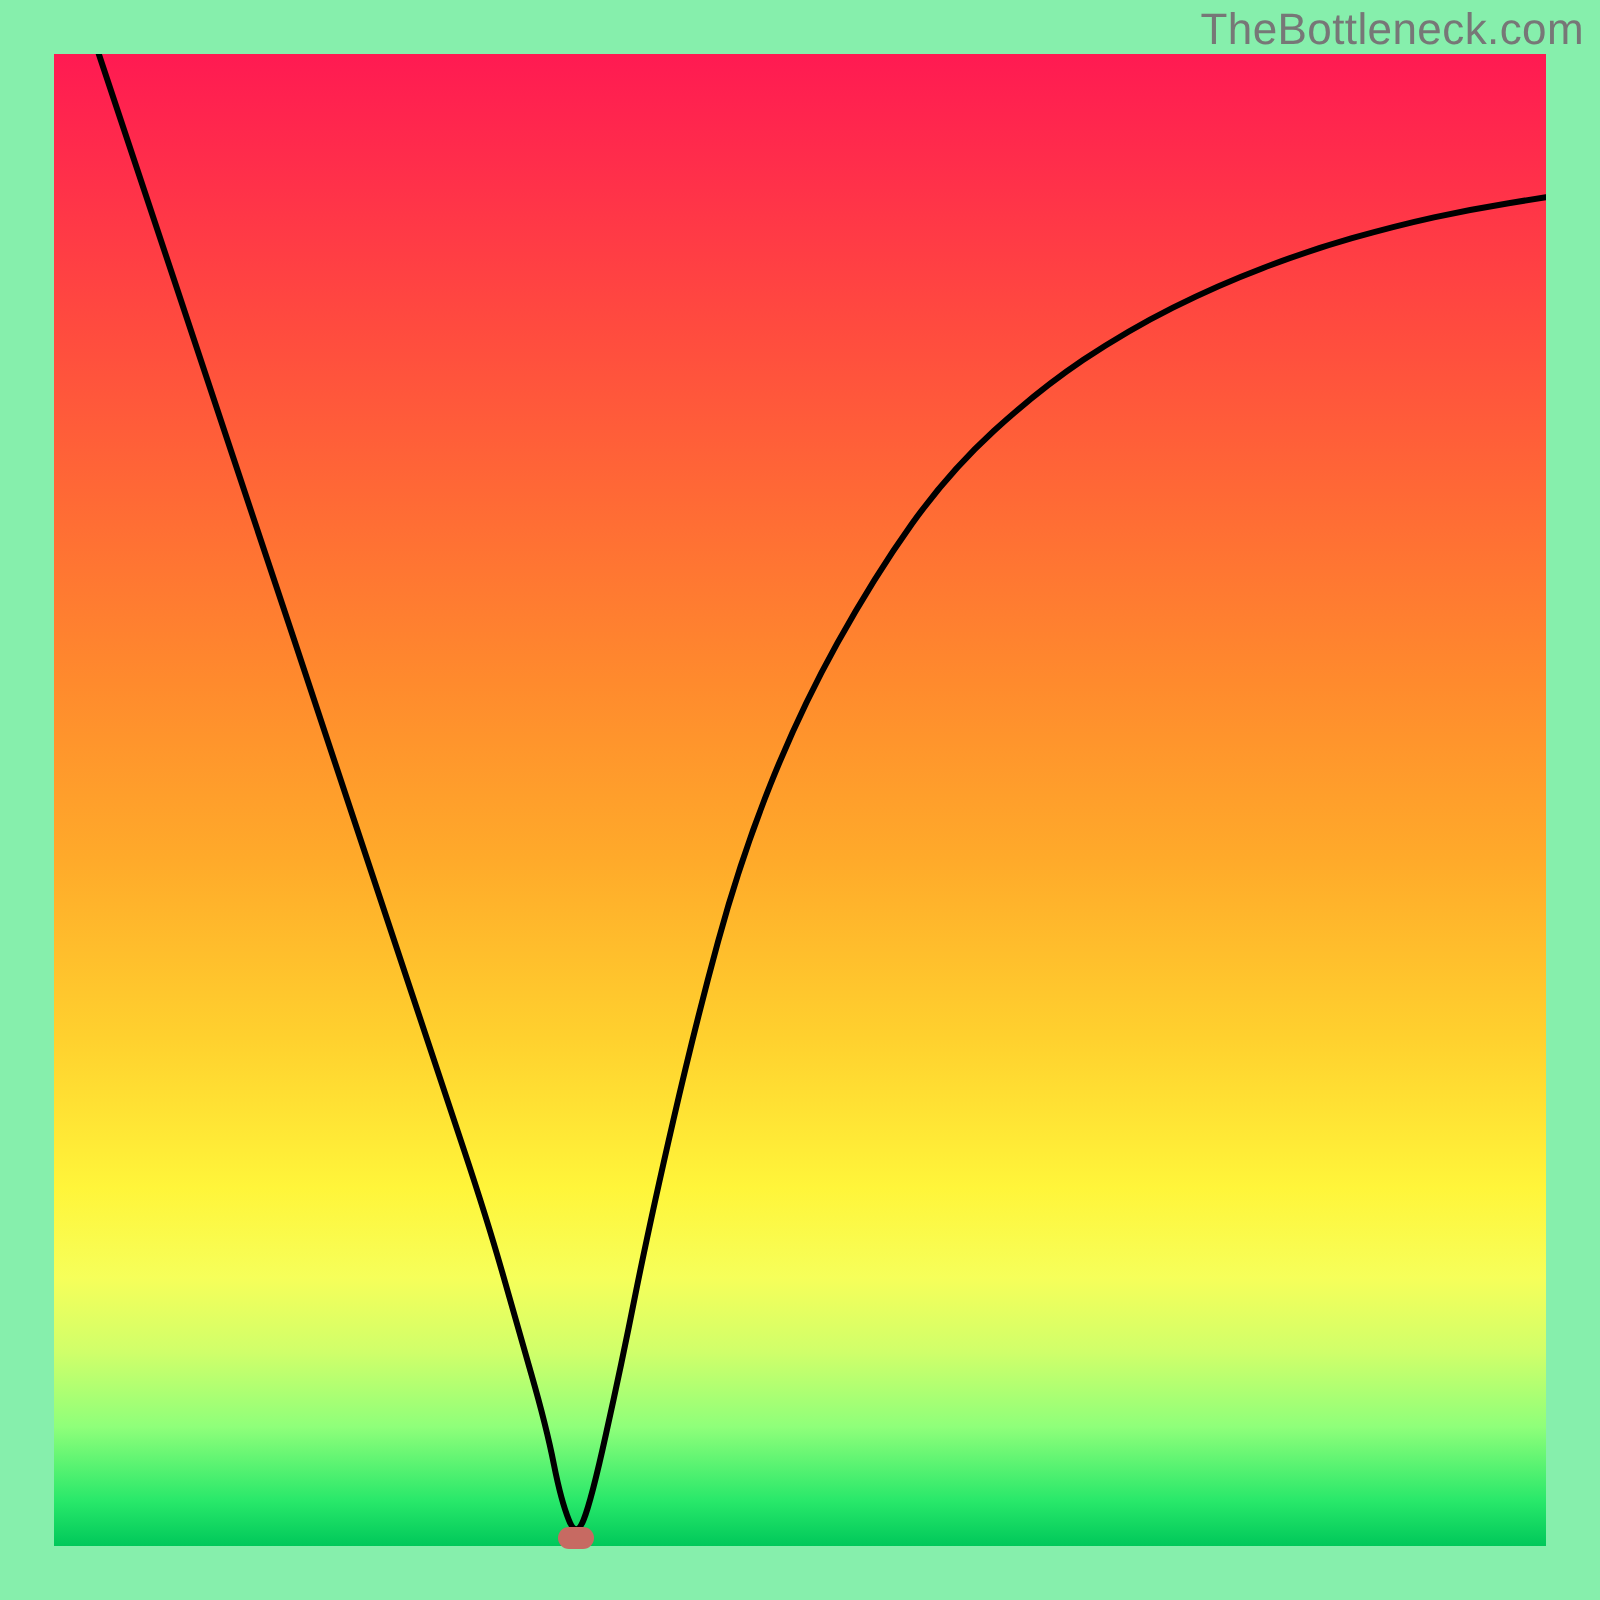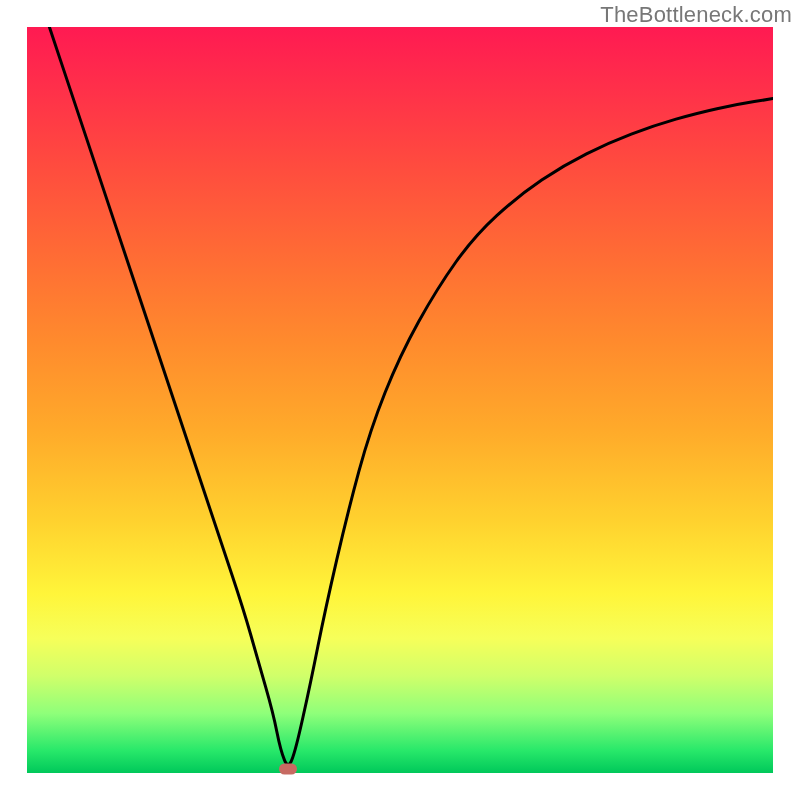--- a/index.html
+++ b/index.html
@@ -8,21 +8,21 @@
     width: 800px;
     height: 800px;
     background: #000;
     font-family: Arial, Helvetica, sans-serif;
     overflow: hidden;
   }
   .frame {
     position: absolute;
     left: 0; top: 0;
     width: 800px; height: 800px;
-    background: #ffffff;
+    background: #86efac;
   }
   .plot {
     position: absolute;
     left: 27px;
     top: 27px;
     width: 746px;
     height: 746px;
     
     background: linear-gradient(to bottom,
       #ff1a52 0%,

